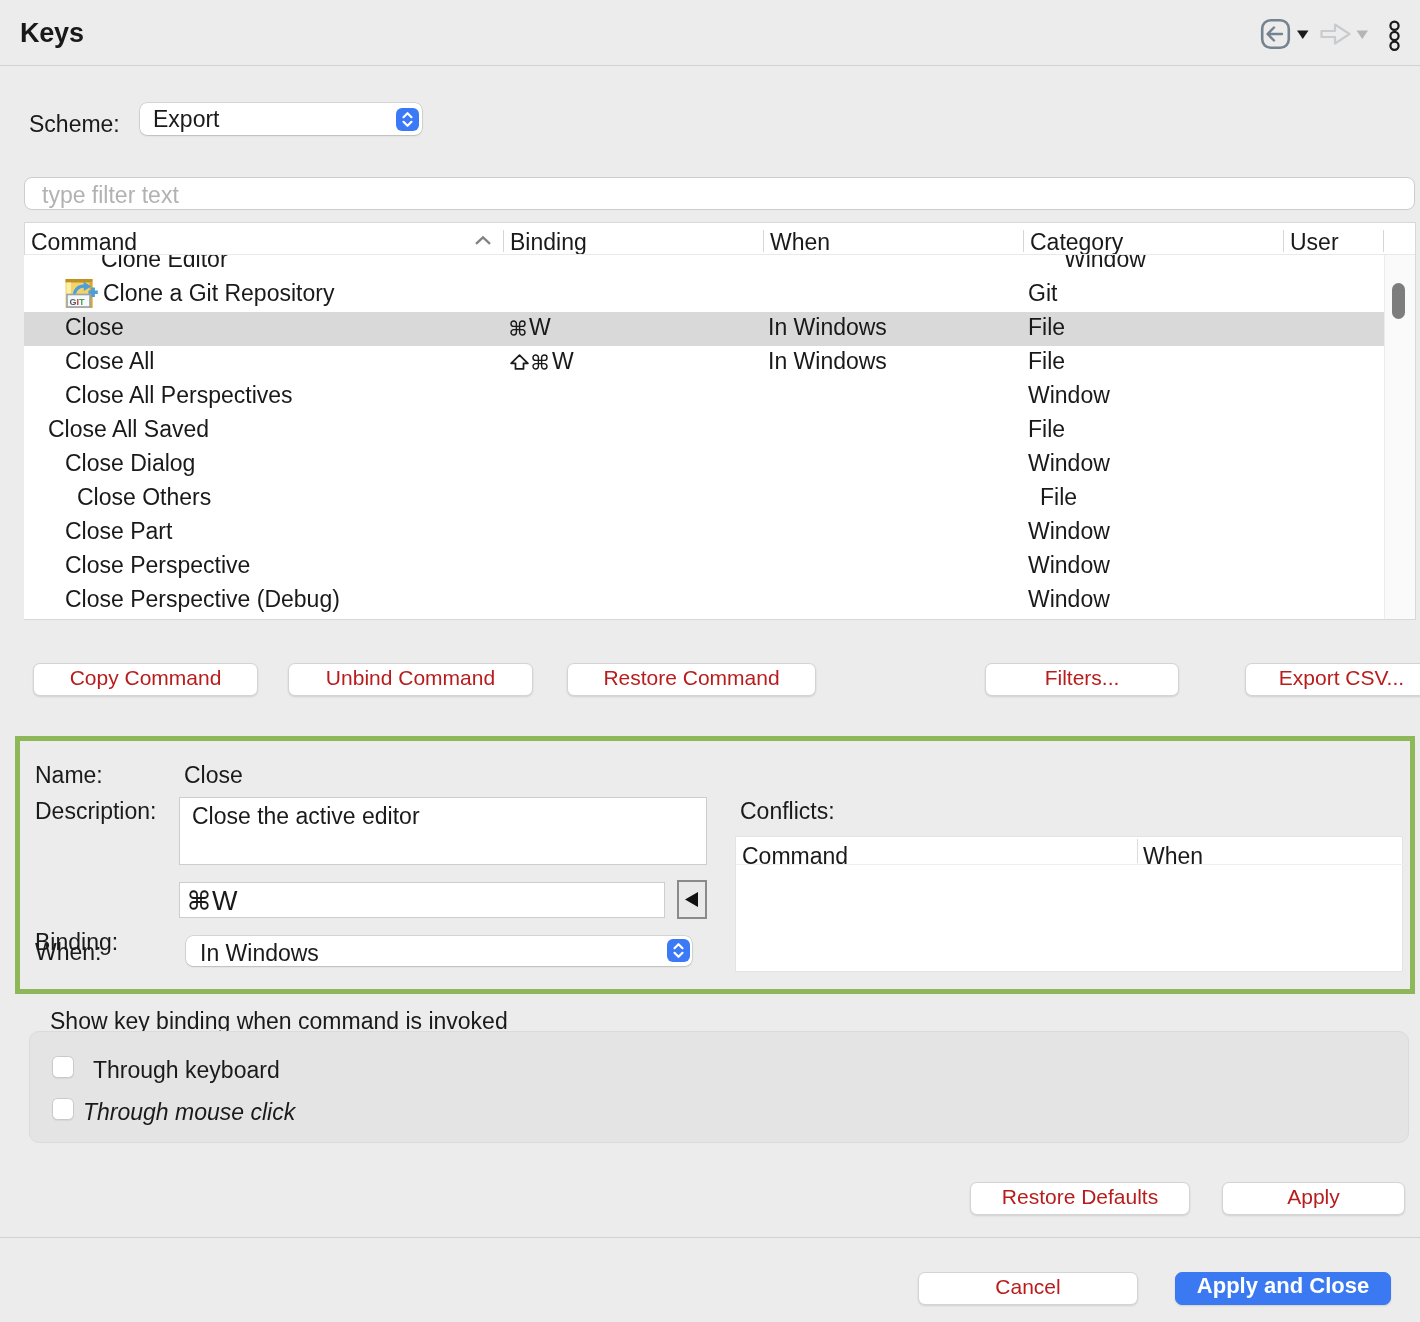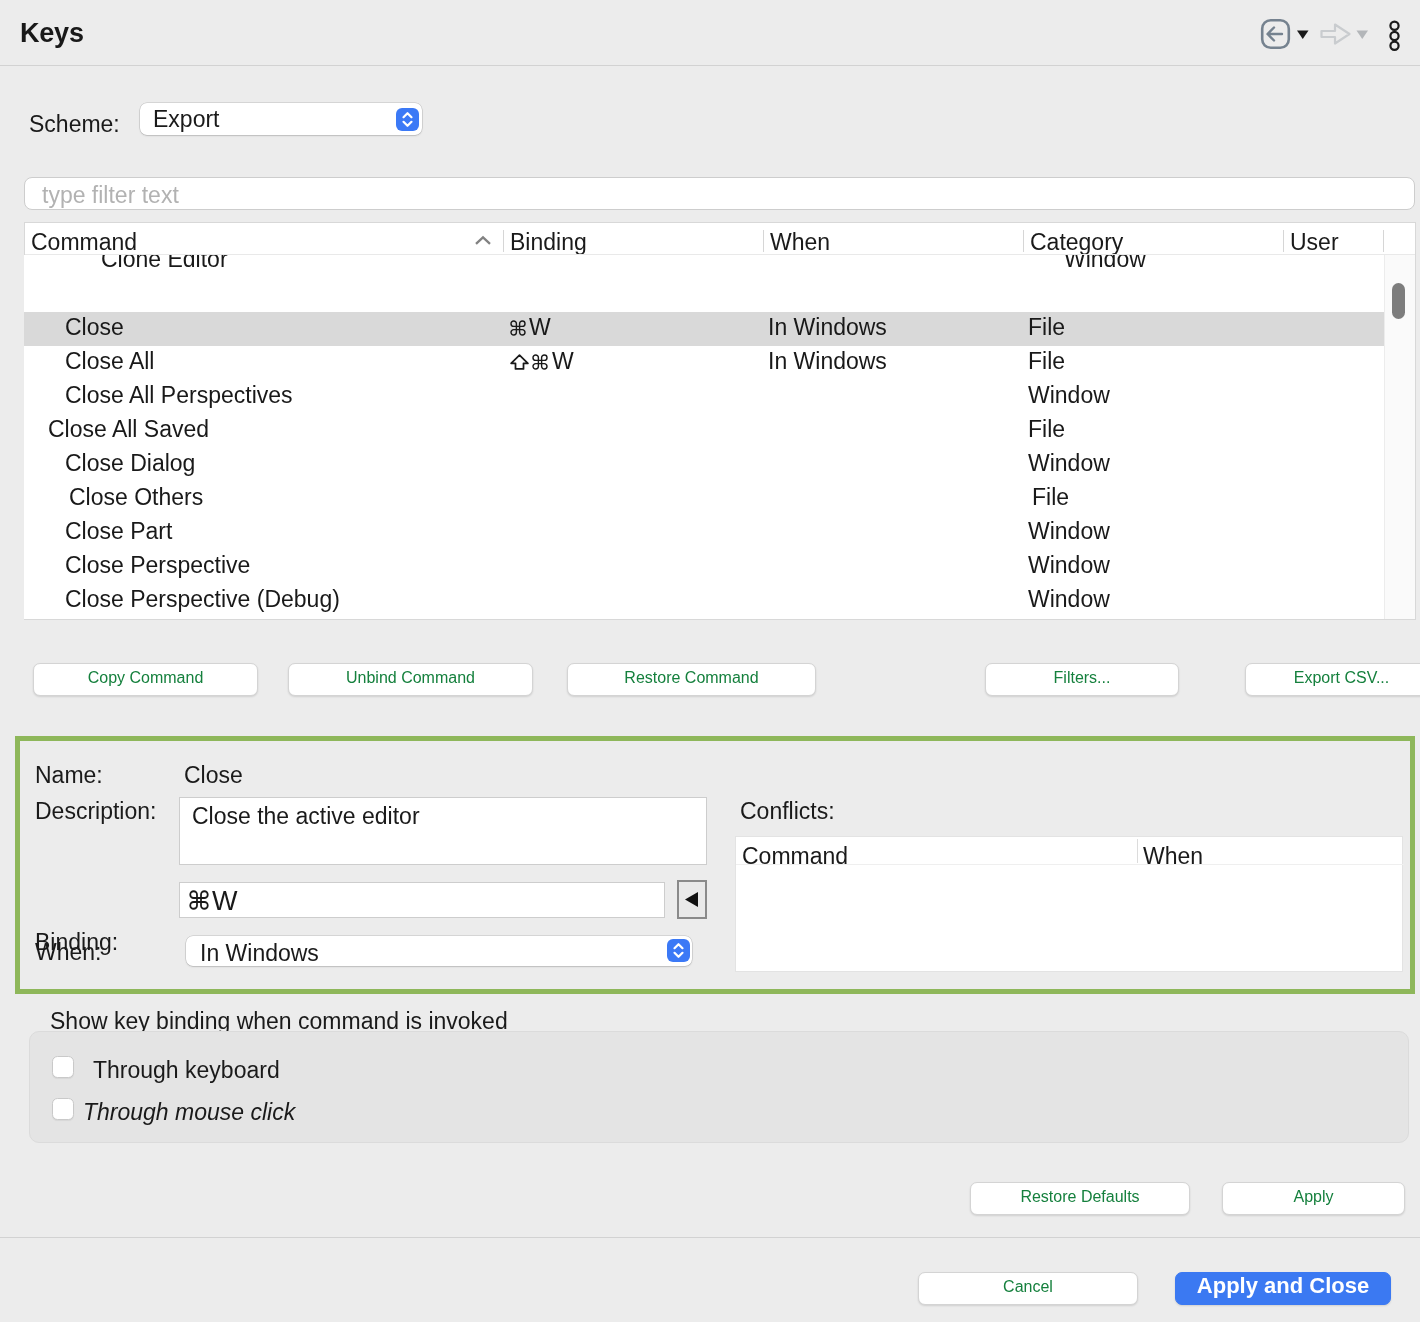--- a/index.html
+++ b/index.html
@@ -1,19 +1,19 @@
 <!DOCTYPE html>
 <html><head>
 <meta charset="utf-8">
 <style>
   html,body{margin:0;padding:0;}
   body{width:1420px;height:1322px;background:#ECECEC;font-family:"Liberation Sans",sans-serif;color:#191919;position:relative;overflow:hidden;}
   .abs{position:absolute;}
   .btn{position:absolute;height:31px;background:#FFFFFF;border:1px solid #D4D4D4;border-radius:7px;
-       font-size:16px;color:#15803d;text-align:center;line-height:28px;
+       font-size:21px;color:#b91c1c;text-align:center;line-height:28px;
        box-shadow:0 1px 2px rgba(0,0,0,0.12);}
   .lbl{position:absolute;font-size:23px;line-height:26px;color:#1A1A1A;white-space:nowrap;}
 </style>
 </head>
 <body>
 
 <div class="abs" style="left:20px;top:18px;font-size:27px;font-weight:bold;letter-spacing:-0.2px;">Keys</div>
 <div class="abs" style="left:0;top:65px;width:1420px;height:1px;background:#D2D2D2;"></div>
 
 <svg class="abs" style="left:1255px;top:14px;" width="152" height="42" viewBox="0 0 152 42">
@@ -56,20 +56,35 @@
   <div class="abs" style="left:1258px;top:7px;width:1px;height:22px;background:#D6D6D6;"></div>
   <div class="abs" style="left:1358px;top:7px;width:1px;height:22px;background:#D6D6D6;"></div>
   <div class="abs" style="left:0px;top:31px;width:1390px;height:1px;background:#E9E9E9;"></div>
 </div>
 
 <div class="abs" style="left:24px;top:255px;width:1360px;height:364px;overflow:hidden;background:#FFFFFF;" id="rows">
     <div style="position:absolute;left:0;top:-11px;width:1360px;height:34px;margin-left:36px;">
       <div style="position:absolute;left:41px;top:2px;font-size:23px;line-height:26px;">Clone Editor</div>
       <div style="position:absolute;left:1004px;top:2px;font-size:23px;line-height:26px;">Window</div>
     </div>
+    <div style="position:absolute;left:0;top:23px;width:1360px;height:34px;">
+      <svg width="33" height="31" viewBox="0 0 33 31" style="position:absolute;left:41px;top:0px;">
+        <rect x="0.5" y="1" width="27" height="29" fill="#F2D36B"></rect>
+        <rect x="0.5" y="1" width="27" height="3.5" fill="#C18F22"></rect>
+        <rect x="1.5" y="4.5" width="4.5" height="24.5" fill="#FCF0A6"></rect>
+        <rect x="24.5" y="4.5" width="3" height="25.5" fill="#D9A72F"></rect>
+        <path d="M9.5 20 C8.5 12, 13.5 7.5, 20 8.2" fill="none" stroke="#4C9FD8" stroke-width="3.2"></path>
+        <path d="M18.5 3.6 L26.2 8.6 L18.8 13 Z" fill="#4C9FD8"></path>
+        <path d="M26.3 9.5 h3.6 v2.9 h2.9 v3.6 h-2.9 v2.9 h-3.6 v-2.9 h-2.9 v-3.6 h2.9 Z" fill="#4C9FD8"></path>
+        <rect x="2" y="16.5" width="23" height="12.5" fill="#F5F9FC" stroke="#9AA1AB" stroke-width="1.6"></rect>
+        <text x="4.5" y="26.5" font-family="Liberation Sans" font-size="9" font-weight="bold"><tspan fill="#5A5A5A">G</tspan><tspan fill="#C03A3A">I</tspan><tspan fill="#4A9E4A">T</tspan></text>
+      </svg>
+      <div style="position:absolute;left:79px;top:2px;font-size:23px;line-height:26px;">Clone a Git Repository</div>
+      <div style="position:absolute;left:1004px;top:2px;font-size:23px;line-height:26px;">Git</div>
+    </div>
     <div style="position:absolute;left:0;top:57px;width:1360px;height:34px;background:#D9D9D9;">
       <div style="position:absolute;left:41px;top:2px;font-size:23px;line-height:26px;">Close</div>
       <div style="position:absolute;left:486px;top:2px;font-size:23px;line-height:26px;"><svg width="16" height="16" viewBox="0 0 16 16" style="display:inline-block;vertical-align:-0.5px;">
           <path d="M6.4 9.6 V6.4 H9.6 V9.6 Z M6.4 6.4 V3.7 A2.7 2.7 0 1 0 3.7 6.4 H6.4 M9.6 6.4 V3.7 A2.7 2.7 0 1 1 12.3 6.4 H9.6 M9.6 9.6 V12.3 A2.7 2.7 0 1 0 12.3 9.6 H9.6 M6.4 9.6 V12.3 A2.7 2.7 0 1 1 3.7 9.6 H6.4" fill="none" stroke="#1A1A1A" stroke-width="1.42"></path>
         </svg><span style="margin-left:3px;">W</span></div>
       <div style="position:absolute;left:744px;top:2px;font-size:23px;line-height:26px;">In Windows</div>
       <div style="position:absolute;left:1004px;top:2px;font-size:23px;line-height:26px;">File</div>
     </div>
     <div style="position:absolute;left:0;top:91px;width:1360px;height:34px;">
       <div style="position:absolute;left:41px;top:2px;font-size:23px;line-height:26px;">Close All</div>
@@ -86,21 +101,21 @@
       <div style="position:absolute;left:1004px;top:2px;font-size:23px;line-height:26px;">Window</div>
     </div>
     <div style="position:absolute;left:0;top:159px;width:1360px;height:34px;">
       <div style="position:absolute;left:24px;top:2px;font-size:23px;line-height:26px;">Close All Saved</div>
       <div style="position:absolute;left:1004px;top:2px;font-size:23px;line-height:26px;">File</div>
     </div>
     <div style="position:absolute;left:0;top:193px;width:1360px;height:34px;">
       <div style="position:absolute;left:41px;top:2px;font-size:23px;line-height:26px;">Close Dialog</div>
       <div style="position:absolute;left:1004px;top:2px;font-size:23px;line-height:26px;">Window</div>
     </div>
-    <div style="position:absolute;left:4px;top:227px;width:1360px;height:34px;">
+    <div style="position:absolute;left:12px;top:227px;width:1360px;height:34px;">
       <div style="position:absolute;left:41px;top:2px;font-size:23px;line-height:26px;">Close Others</div>
       <div style="position:absolute;left:1004px;top:2px;font-size:23px;line-height:26px;">File</div>
     </div>
     <div style="position:absolute;left:0;top:261px;width:1360px;height:34px;">
       <div style="position:absolute;left:41px;top:2px;font-size:23px;line-height:26px;">Close Part</div>
       <div style="position:absolute;left:1004px;top:2px;font-size:23px;line-height:26px;">Window</div>
     </div>
     <div style="position:absolute;left:0;top:295px;width:1360px;height:34px;">
       <div style="position:absolute;left:41px;top:2px;font-size:23px;line-height:26px;">Close Perspective</div>
       <div style="position:absolute;left:1004px;top:2px;font-size:23px;line-height:26px;">Window</div>

